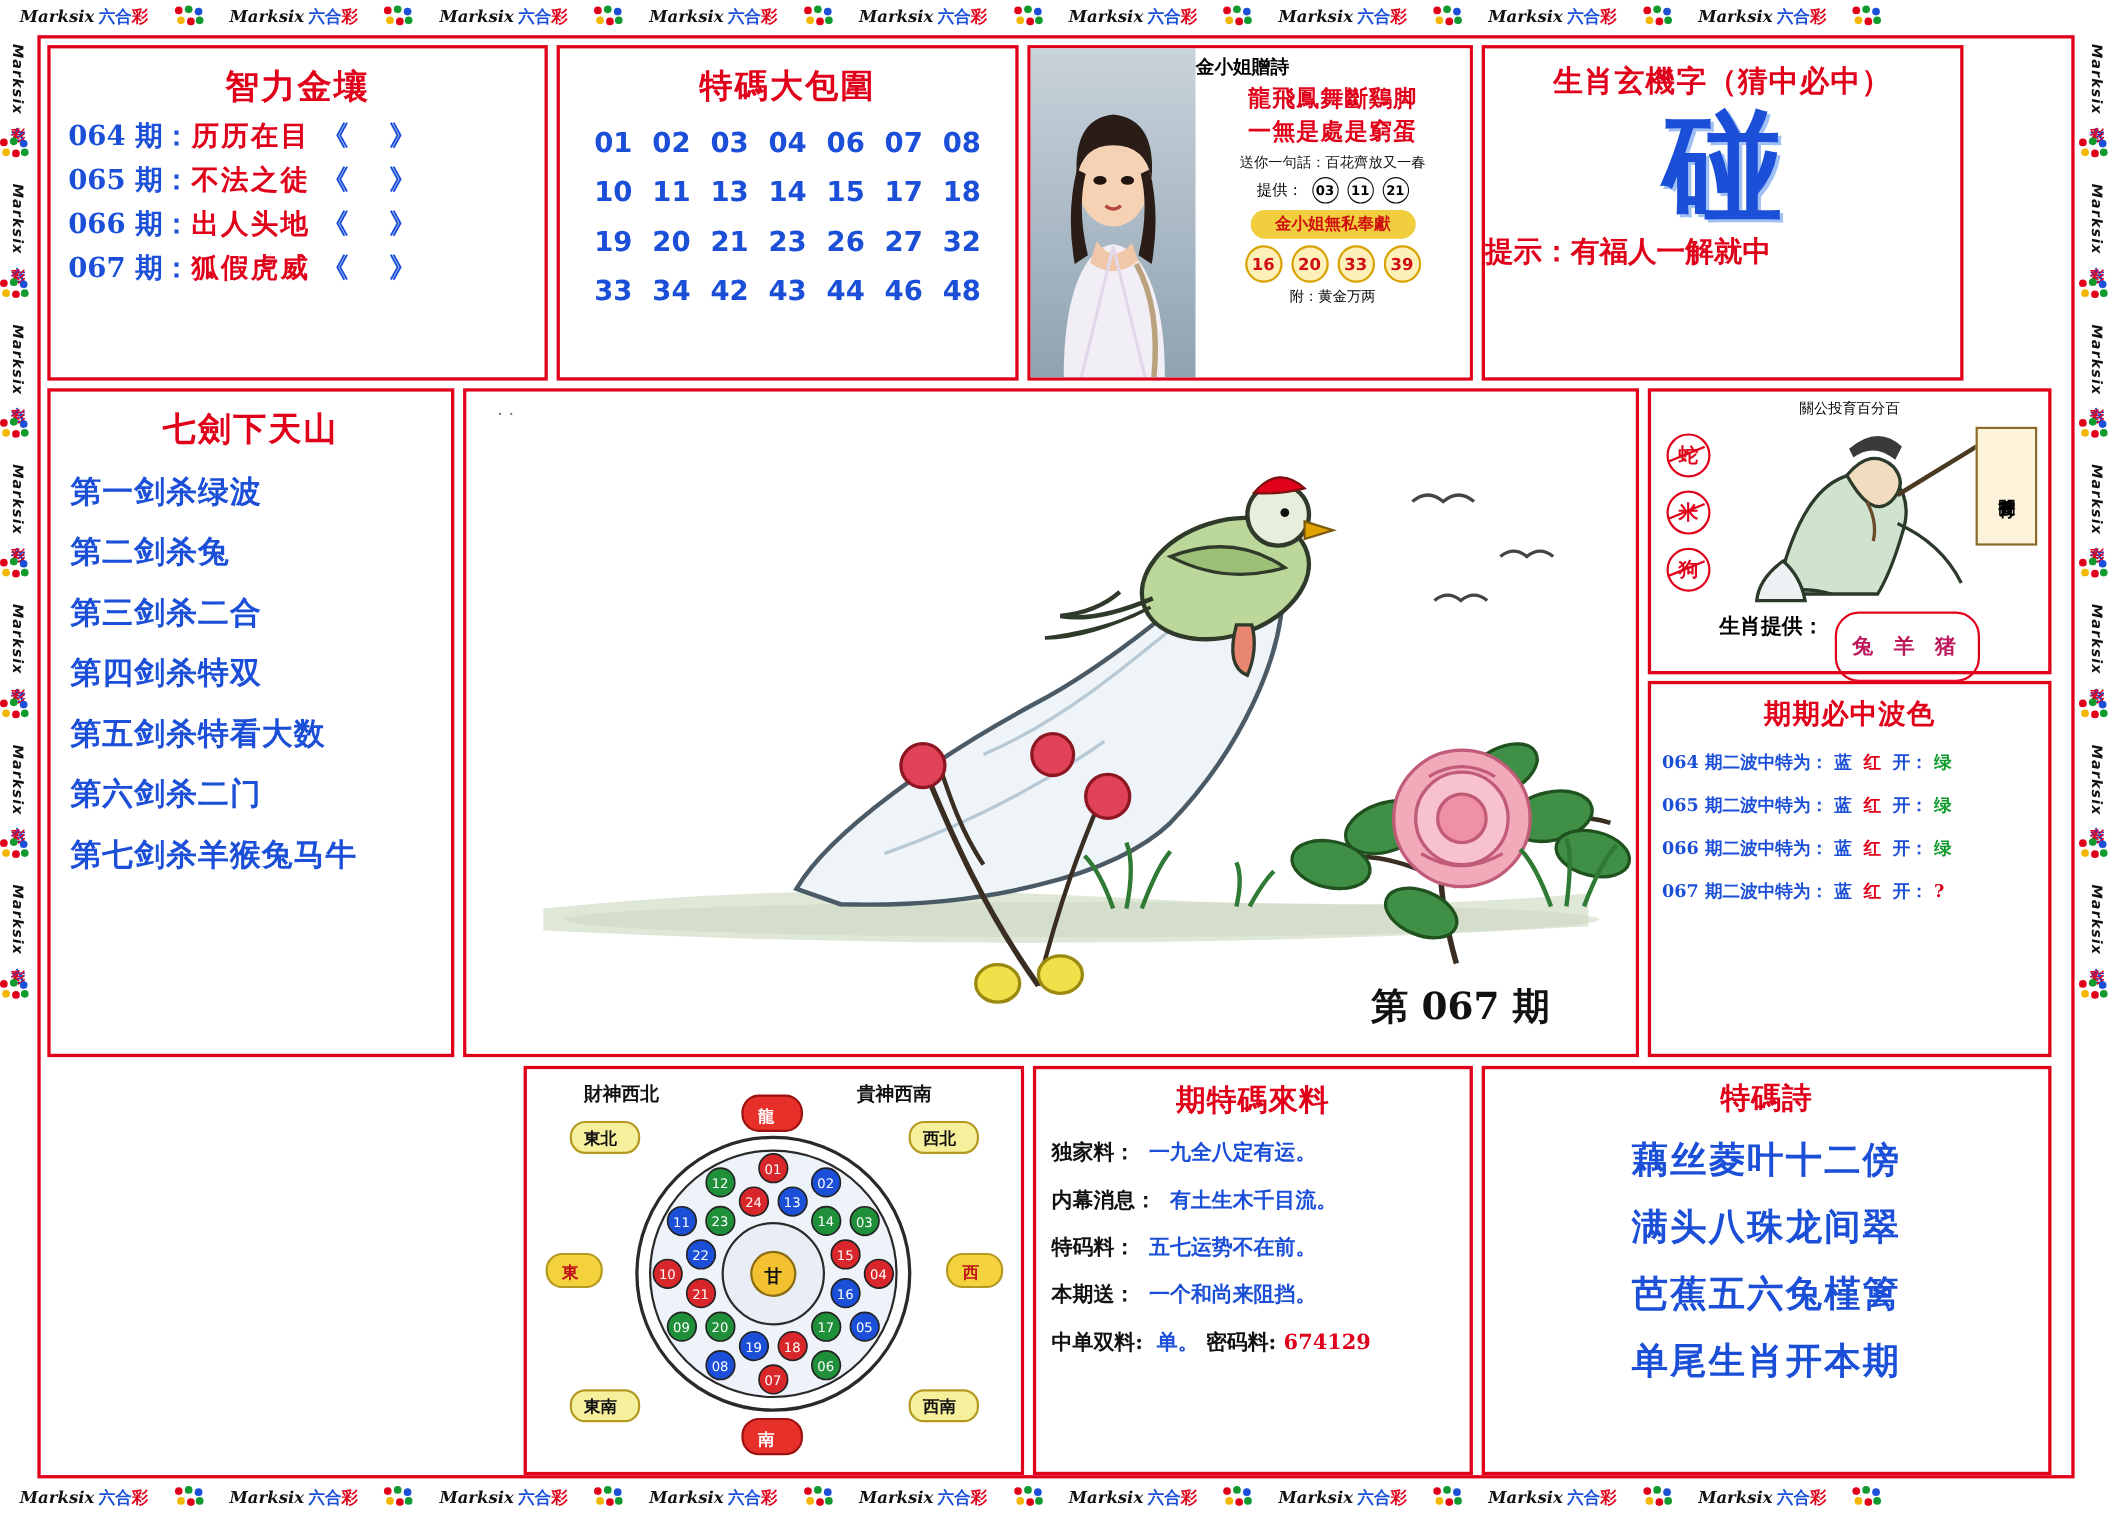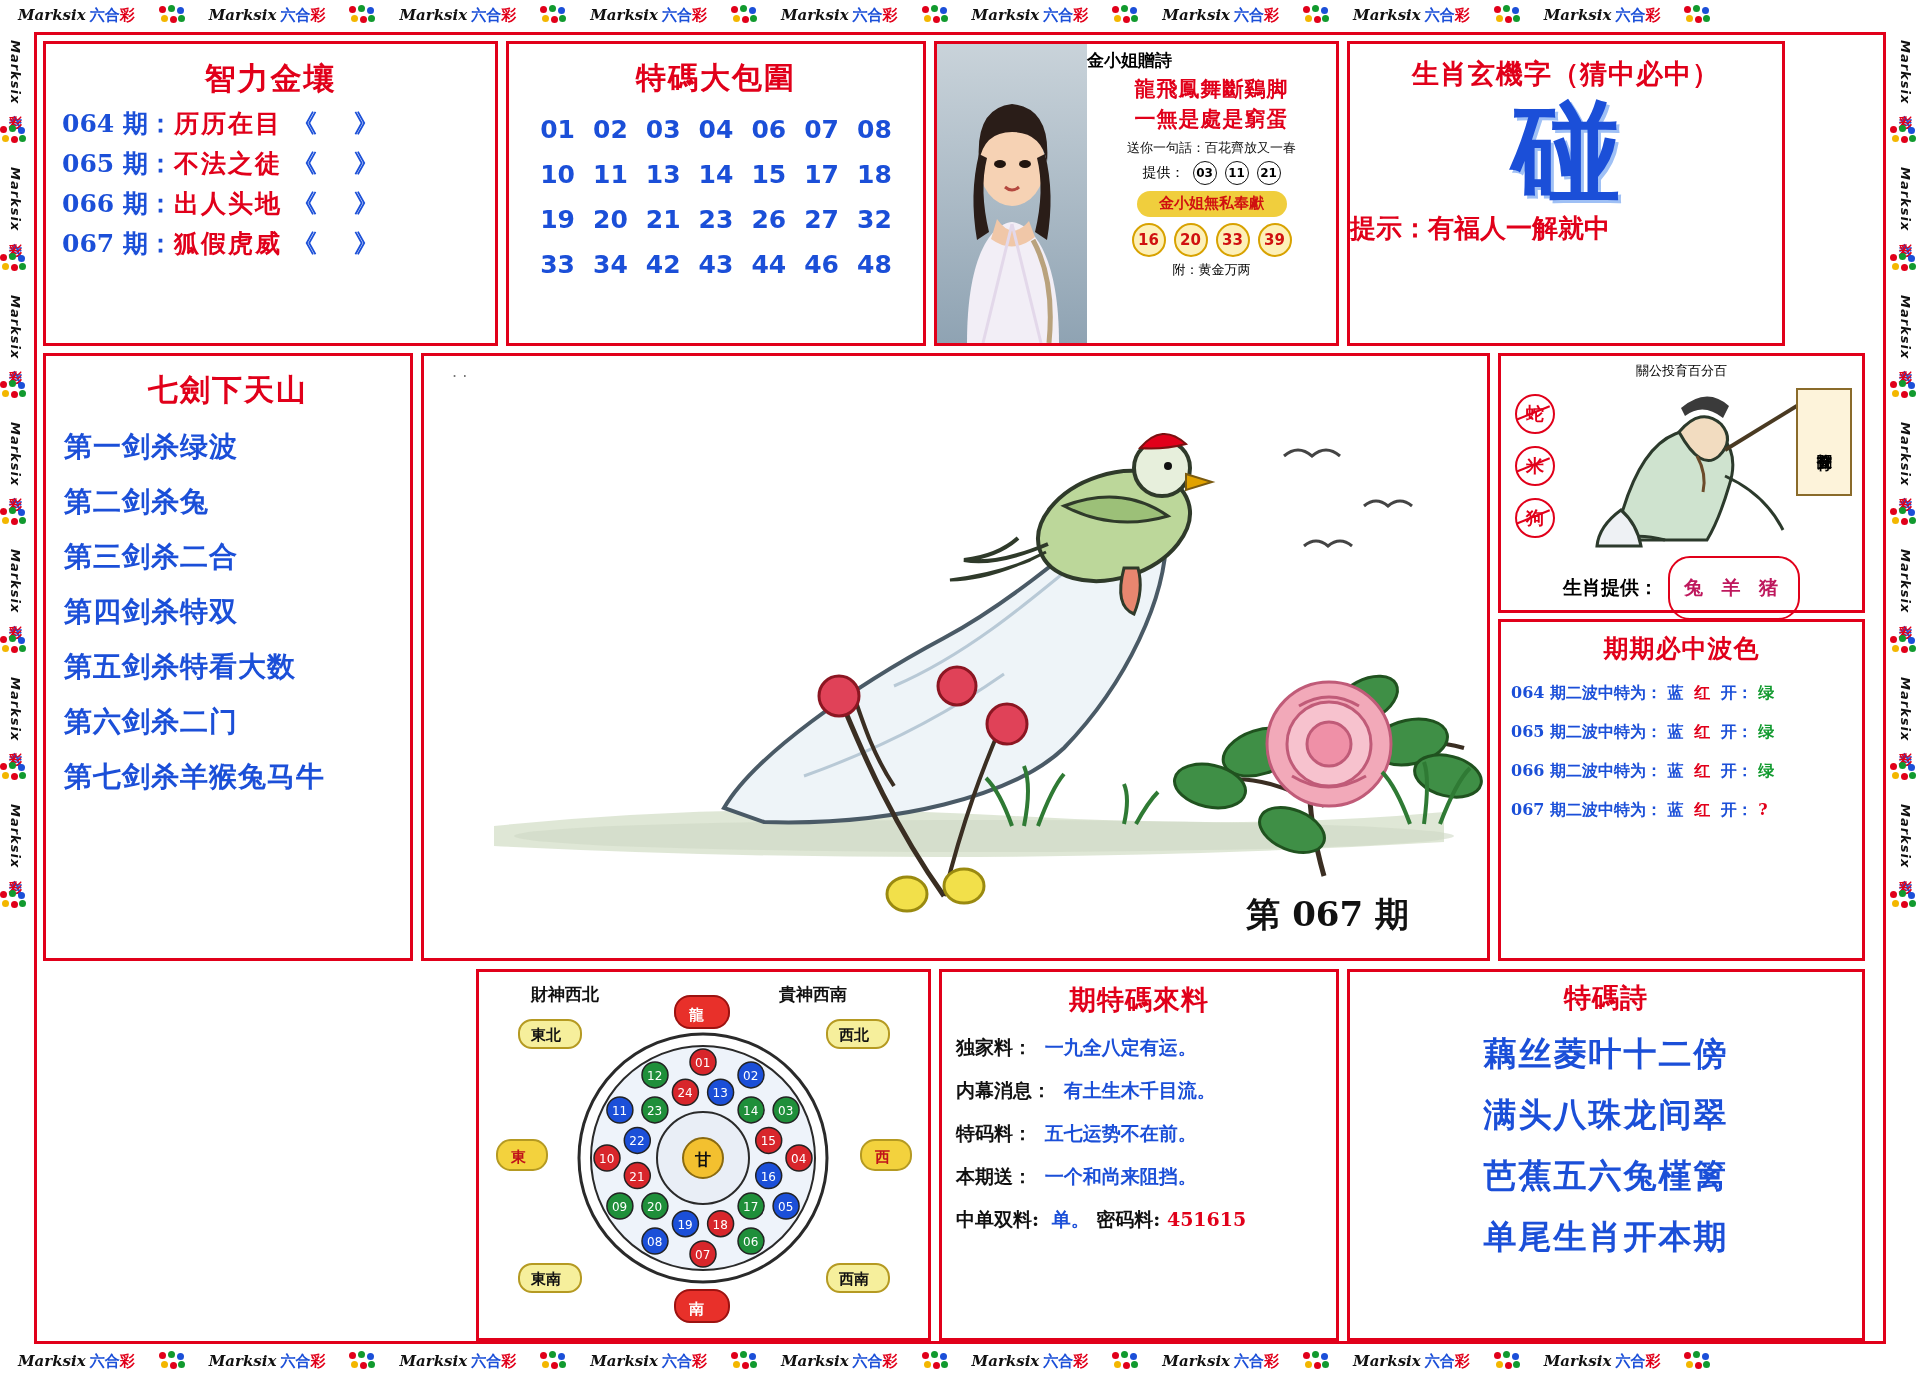--- a/index.html
+++ b/index.html
@@ -119,21 +119,21 @@
   .guan-head{font-size:13px;text-align:center;margin-top:6px;font-family:"DejaVu Serif","Liberation Serif",serif;}
   .guan-body{position:relative;height:172px;}
   .guan-circles{position:absolute;left:14px;top:14px;}
   .cir{width:36px;height:36px;border-radius:50%;border:2px solid #e1001a;display:flex;align-items:center;
        justify-content:center;font-size:18px;font-weight:bold;margin-bottom:12px;position:relative;
        font-family:"DejaVu Serif","Liberation Serif",serif;}
   .cir:after{content:"";position:absolute;left:-2px;top:16px;width:36px;height:2px;background:#e1001a;transform:rotate(-22deg);}
   .guan-tag{position:absolute;right:10px;top:8px;width:52px;height:104px;border:2px solid #8a6b2a;background:#fdf3da;
             display:flex;align-items:center;justify-content:center;}
   .guan-tag span{writing-mode:vertical-rl;font-size:15px;font-weight:bold;font-family:"DejaVu Serif","Liberation Serif",serif;}
-  .guan-foot{display:flex;align-items:center;justify-content:center;gap:10px;font-size:19px;font-weight:bold;
+  .guan-foot{display:flex;justify-content:center;gap:10px;font-size:19px;font-weight:bold;
              font-family:"DejaVu Serif","Liberation Serif",serif;margin-top:4px;}
   .guan-oval{border:2px solid #e1001a;border-radius:22px;padding:17px 14px;color:#be185d;letter-spacing:6px;}
 
   
   #box-bose{left:1455px;top:578px;width:367px;height:342px;}
   #box-bose .title{font-size:25px;color:#e1001a;margin-top:10px;letter-spacing:1px;}
   .bose-row{font-size:16px;margin:18px 0 0 10px;color:#1b4fd8;font-weight:bold;
             font-family:"DejaVu Serif","Liberation Serif",serif;}
   .bose-row .b1{color:#1b4fd8;}
   .bose-row .r{color:#e1001a;margin:0 5px;}
@@ -706,21 +706,21 @@
         <span class="v">五七运势不在前。</span>
       </div>
       <div class="ll-row">
         <span class="k">本期送：</span>
         <span class="v">一个和尚来阻挡。</span>
       </div>
       <div class="ll-row ll-last">
         <span class="k">中单双料:</span>
         <span class="v">单。</span>
         <span class="k">密码料:</span>
-        <span class="v2">451615</span>
+        <span class="v2">674129</span>
       </div>
     </div>
 
     <div class="box" id="box-shi">
       <div class="title">特碼詩</div>
       <div class="shi-line">藕丝菱叶十二傍</div>
       <div class="shi-line">满头八珠龙间翠</div>
       <div class="shi-line">芭蕉五六兔槿篱</div>
       <div class="shi-line">单尾生肖开本期</div>
     </div>

